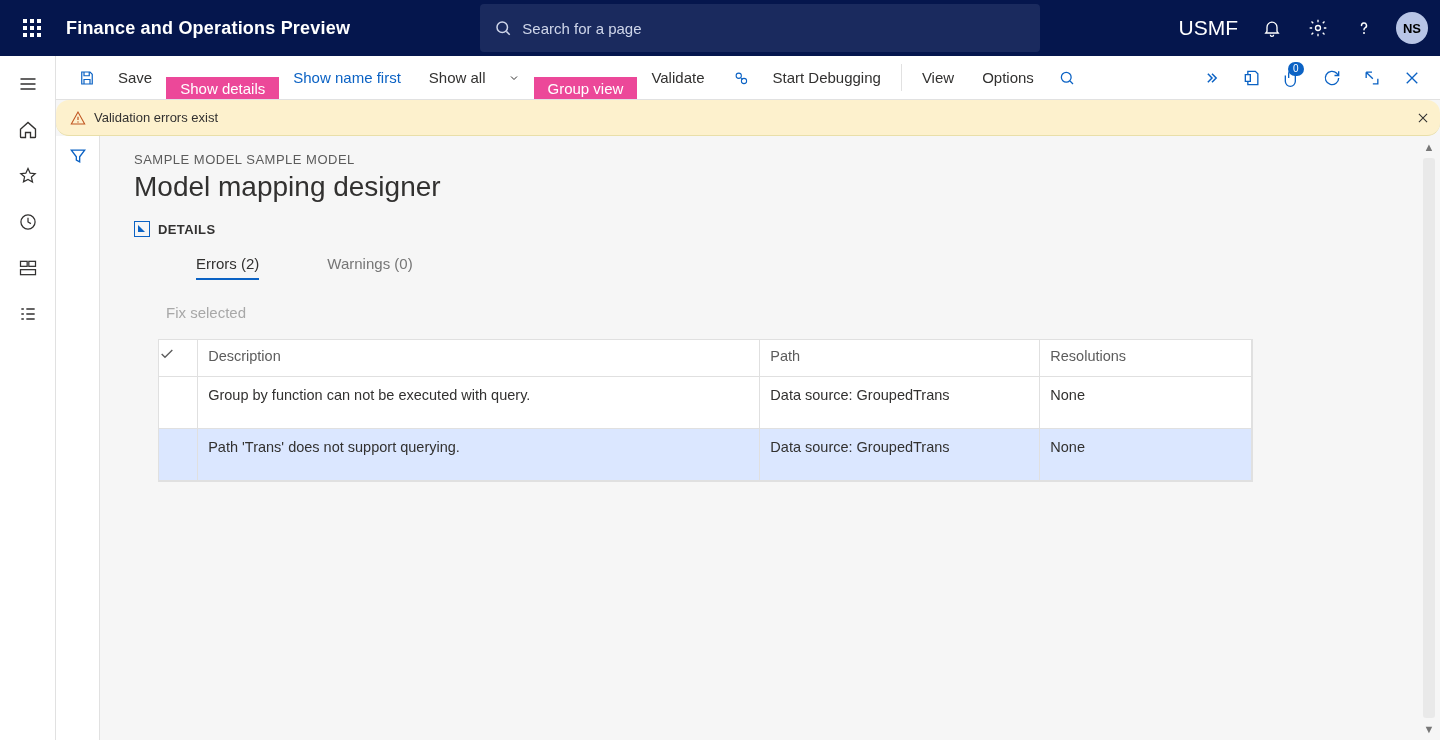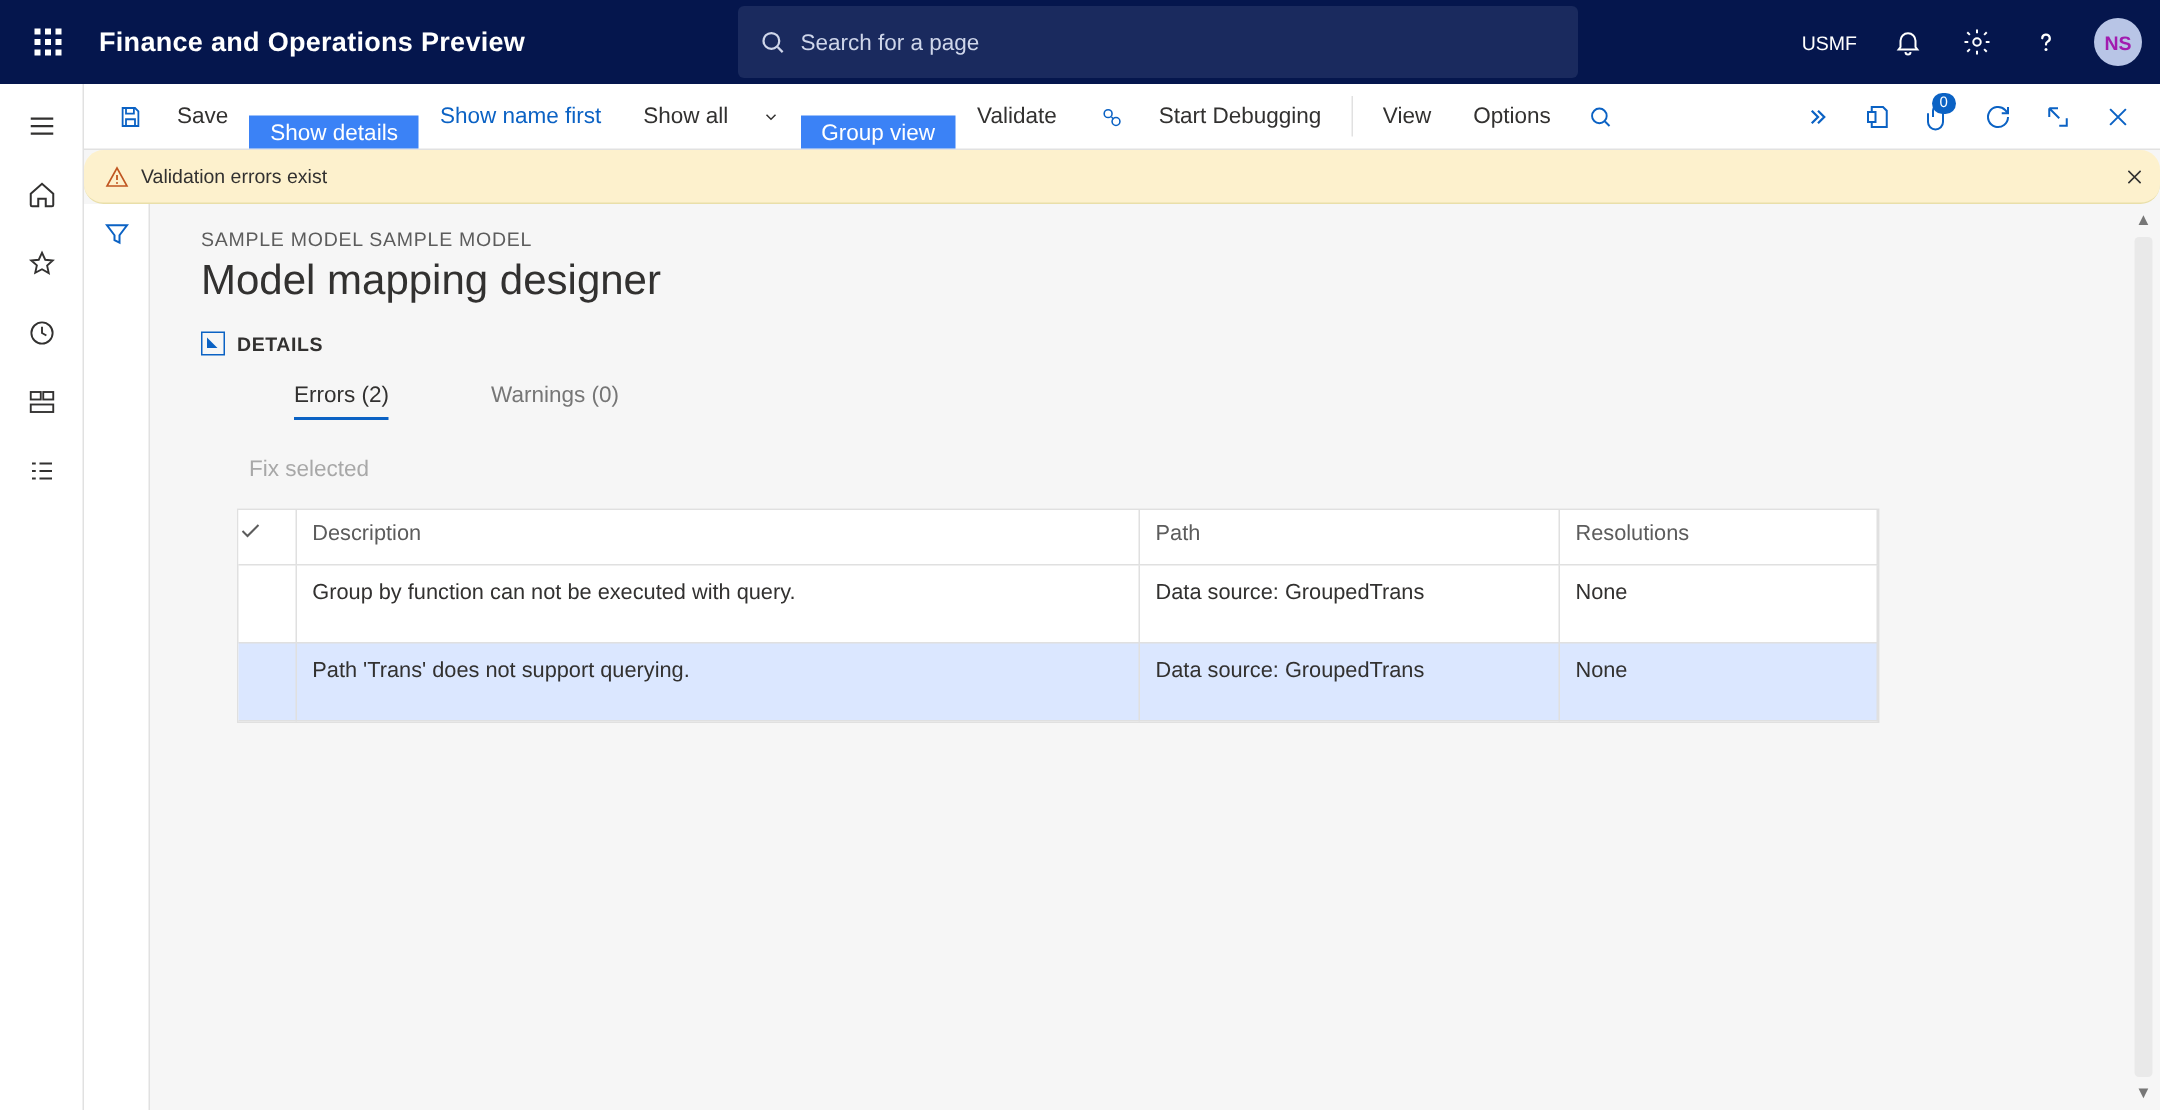--- a/index.html
+++ b/index.html
@@ -8,35 +8,35 @@
   
   .topbar { height: 56px; background: #05164d; color: #fff; display: flex; align-items: center; padding: 0 12px; }
   .waffle { width: 40px; height: 40px; display: flex; align-items: center; justify-content: center; cursor: pointer; }
   .waffle-grid { width: 18px; height: 18px; display: grid; grid-template-columns: repeat(3,4px); grid-template-rows: repeat(3,4px); gap: 3px; }
   .waffle-grid span { background: #fff; width: 4px; height: 4px; }
   .app-title { font-size: 18px; font-weight: 600; margin-left: 14px; letter-spacing: .2px; }
   .search-wrap { flex: 1; display: flex; justify-content: center; }
   .search-box { width: 560px; height: 48px; background: #1a2a5e; border-radius: 4px; display: flex; align-items: center; padding: 0 14px; color: #cfd6ea; font-size: 15px; gap: 10px; }
   .topbar-right { display: flex; align-items: center; gap: 6px; }
   .topbar-right .item { width: 40px; height: 40px; display: flex; align-items: center; justify-content: center; cursor: pointer; }
-  .company { font-size: 13px; padding: 0 8px; }
-  .avatar { width: 32px; height: 32px; border-radius: 50%; background: #b8c5e6; color: #a21caf; font-size: 13px; font-weight: 600; display: flex; align-items: center; justify-content: center; margin-left: 6px; }
+  .company { font-size: 21px; padding: 0 8px; }
+  .avatar { width: 32px; height: 32px; border-radius: 50%; background: #b8c5e6; color: #000000; font-size: 13px; font-weight: 600; display: flex; align-items: center; justify-content: center; margin-left: 6px; }
 
   
   .body-row { display: flex; height: calc(740px - 56px); }
   .rail { width: 56px; background: #fff; border-right: 1px solid #e1e1e1; display: flex; flex-direction: column; align-items: center; padding-top: 6px; gap: 2px; }
   .rail .ritem { width: 44px; height: 44px; display: flex; align-items: center; justify-content: center; cursor: pointer; border-radius: 4px; }
 
   .main-area { flex: 1; display: flex; flex-direction: column; background: #f6f6f6; }
 
   
   .actionbar { height: 44px; background: #fff; border-bottom: 1px solid #e1e1e1; display: flex; align-items: stretch; padding-left: 8px; }
   .ab-btn { display: flex; align-items: center; padding: 0 14px; font-size: 15px; color: #323130; cursor: pointer; gap: 22px; white-space: nowrap; }
   .ab-btn.blue { color: #0b62c4; }
-  .ab-btn.active { background: #3b82f6; color: #fff; margin-top: 21px; }
+  .ab-btn.active { background: #ec4899; color: #fff; margin-top: 21px; }
   .ab-sep { width: 1px; background: #e1e1e1; margin: 8px 6px; }
   .actionbar-right { margin-left: auto; display: flex; align-items: center; gap: 4px; padding-right: 10px; }
   .actionbar-right .icn { width: 36px; height: 36px; display: flex; align-items: center; justify-content: center; cursor: pointer; border-radius: 4px; }
   .badge { position: relative; }
   .badge .pill { position: absolute; top: 2px; left: 14px; background: #0b62c4; color: #fff; font-size: 10px; border-radius: 9px; padding: 0 5px; line-height: 14px; min-width: 14px; text-align: center; }
 
   
   .banner { height: 36px; background: #fdf1cd; border-bottom: 1px solid #e9dfa9; display: flex; align-items: center; padding: 0 14px; font-size: 13px; color: #323130; gap: 8px; position: relative; border-radius: 13px; }
   .banner .close { position: absolute; right: 10px; top: 50%; transform: translateY(-50%); cursor: pointer; }
 

